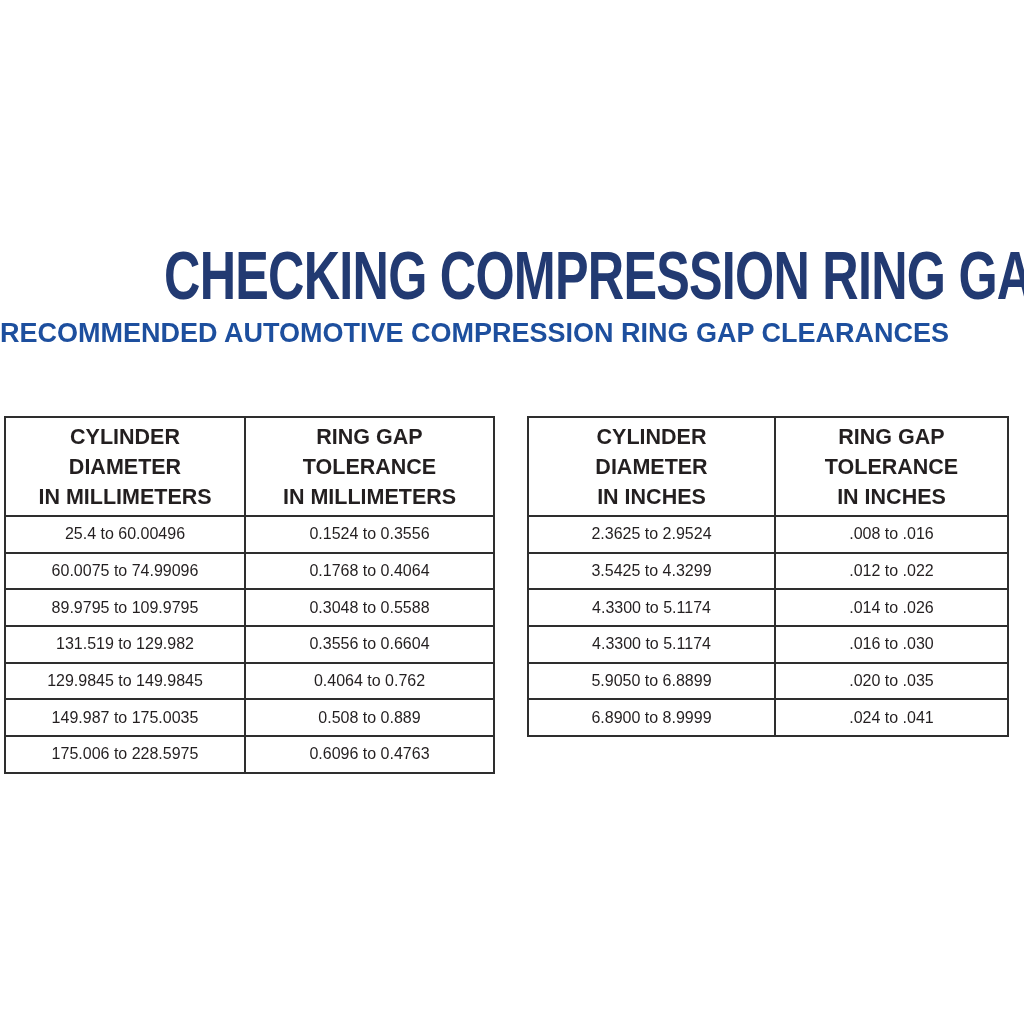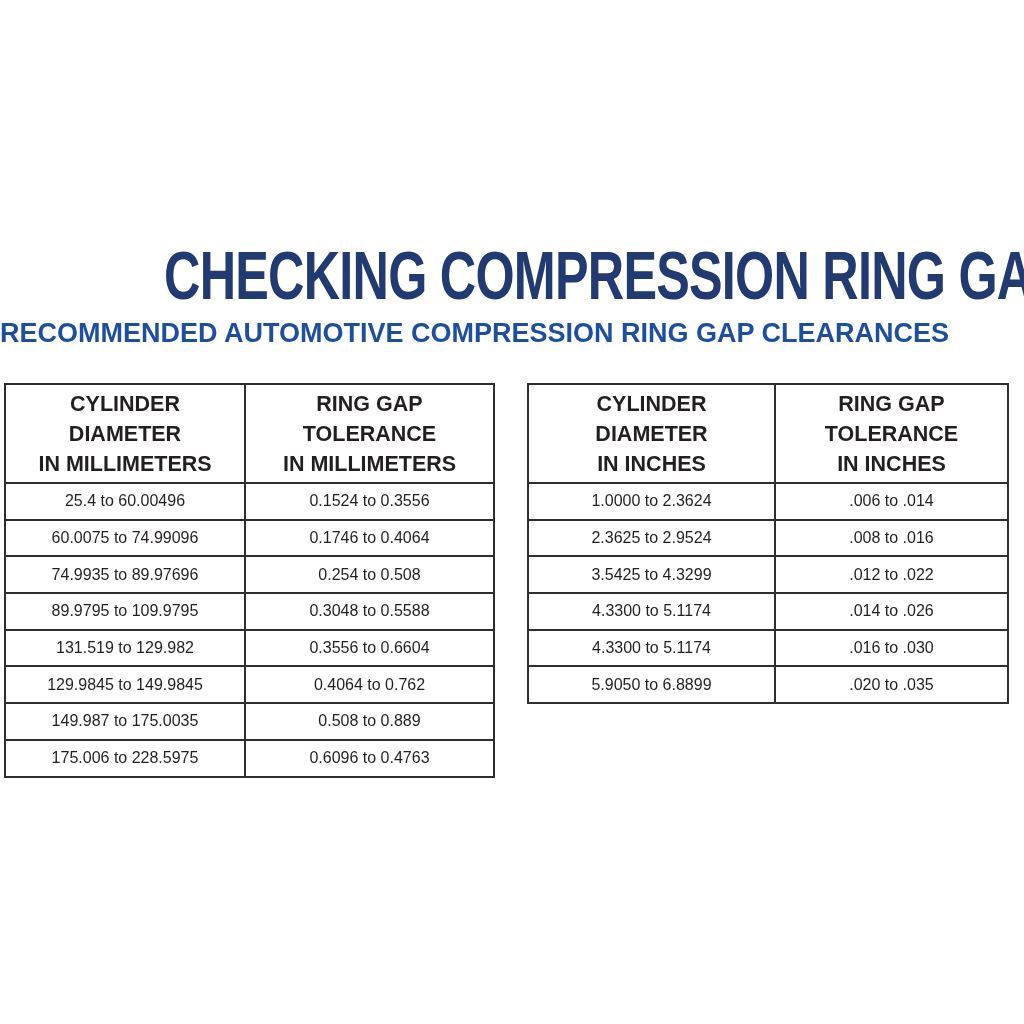--- a/index.html
+++ b/index.html
@@ -39,20 +39,21 @@
     white-space:nowrap;
   }
   .tables-wrap{
     position:absolute;top:383px;left:4px;
     display:flex;gap:32px;align-items:flex-start;
   }
   table.gap-table{
     border-collapse:collapse;
     table-layout:fixed;
     background:var(--bg);
+    margin-top:33px;
   }
   table.gap-table th,
   table.gap-table td{
     border:2px solid var(--table-border);
     color:var(--table-text);
     text-align:center;
     vertical-align:middle;
     padding:0;
     overflow:hidden;
   }
@@ -101,25 +102,21 @@
         </th>
       </tr>
     </thead>
     <tbody>
       <tr>
         <td>25.4 to 60.00496</td>
         <td>0.1524 to 0.3556</td>
       </tr>
       <tr>
         <td>60.0075 to 74.99096</td>
-        <td>0.1746 to 0.4064</td>
-      </tr>
-      <tr>
-        <td>74.9935 to 89.97696</td>
-        <td>0.254 to 0.508</td>
+        <td>0.1768 to 0.4064</td>
       </tr>
       <tr>
         <td>89.9795 to 109.9795</td>
         <td>0.3048 to 0.5588</td>
       </tr>
       <tr>
         <td>131.519 to 129.982</td>
         <td>0.3556 to 0.6604</td>
       </tr>
       <tr>
@@ -151,39 +148,39 @@
         </th>
         <th>
           <span class="hline">RING GAP</span>
           <span class="hline">TOLERANCE</span>
           <span class="hline">IN INCHES</span>
         </th>
       </tr>
     </thead>
     <tbody>
       <tr>
-        <td>1.0000 to 2.3624</td>
-        <td>.006 to .014</td>
-      </tr>
-      <tr>
         <td>2.3625 to 2.9524</td>
         <td>.008 to .016</td>
       </tr>
       <tr>
         <td>3.5425 to 4.3299</td>
         <td>.012 to .022</td>
       </tr>
       <tr>
         <td>4.3300 to 5.1174</td>
         <td>.014 to .026</td>
       </tr>
       <tr>
         <td>4.3300 to 5.1174</td>
         <td>.016 to .030</td>
       </tr>
       <tr>
         <td>5.9050 to 6.8899</td>
         <td>.020 to .035</td>
       </tr>
+      <tr>
+        <td>6.8900 to 8.9999</td>
+        <td>.024 to .041</td>
+      </tr>
     </tbody>
   </table>
 
 </div>
 
 </body></html>

